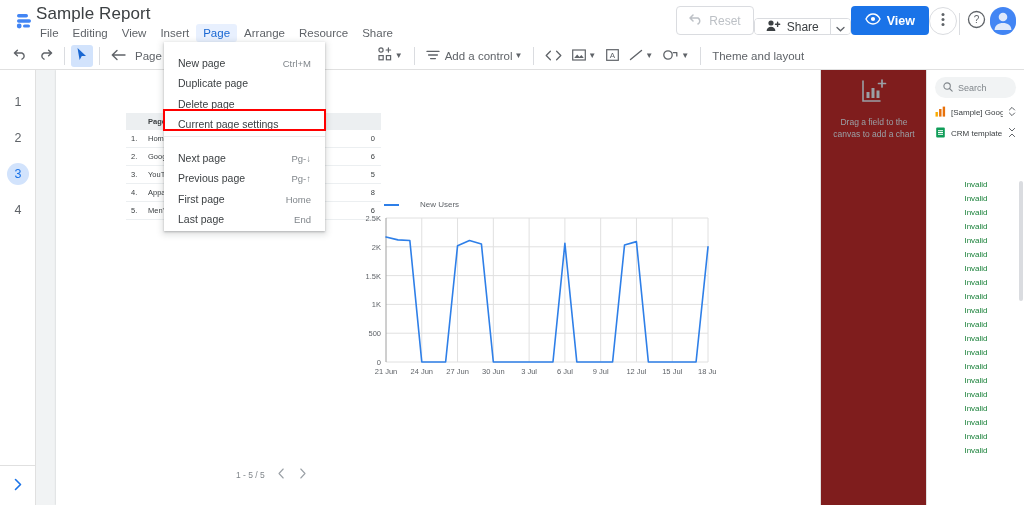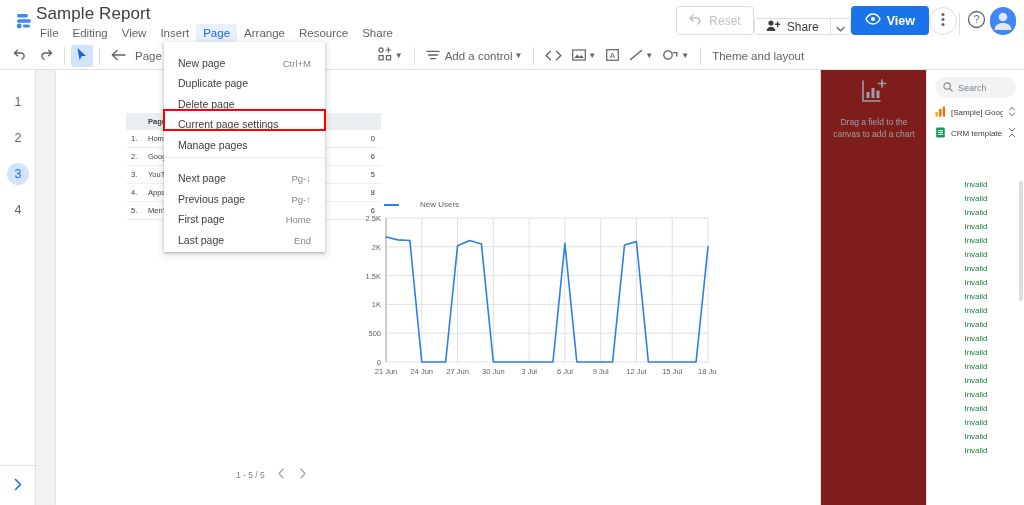--- a/index.html
+++ b/index.html
@@ -521,24 +521,20 @@
       <span class="acc"></span>
     </div>
     <div class="dd-item">
       <span class="lbl">Delete page</span>
       <span class="acc"></span>
     </div>
     <div class="dd-item highlight">
       <span class="lbl">Current page settings</span>
       <span class="acc"></span>
     </div>
-    <div class="dd-item">
-      <span class="lbl">Manage pages</span>
-      <span class="acc"></span>
-    </div>
     <div class="dd-sep"></div>
     <div class="dd-item">
       <span class="lbl">Next page</span>
       <span class="acc">Pg-↓</span>
     </div>
     <div class="dd-item">
       <span class="lbl">Previous page</span>
       <span class="acc">Pg-↑</span>
     </div>
     <div class="dd-item">

